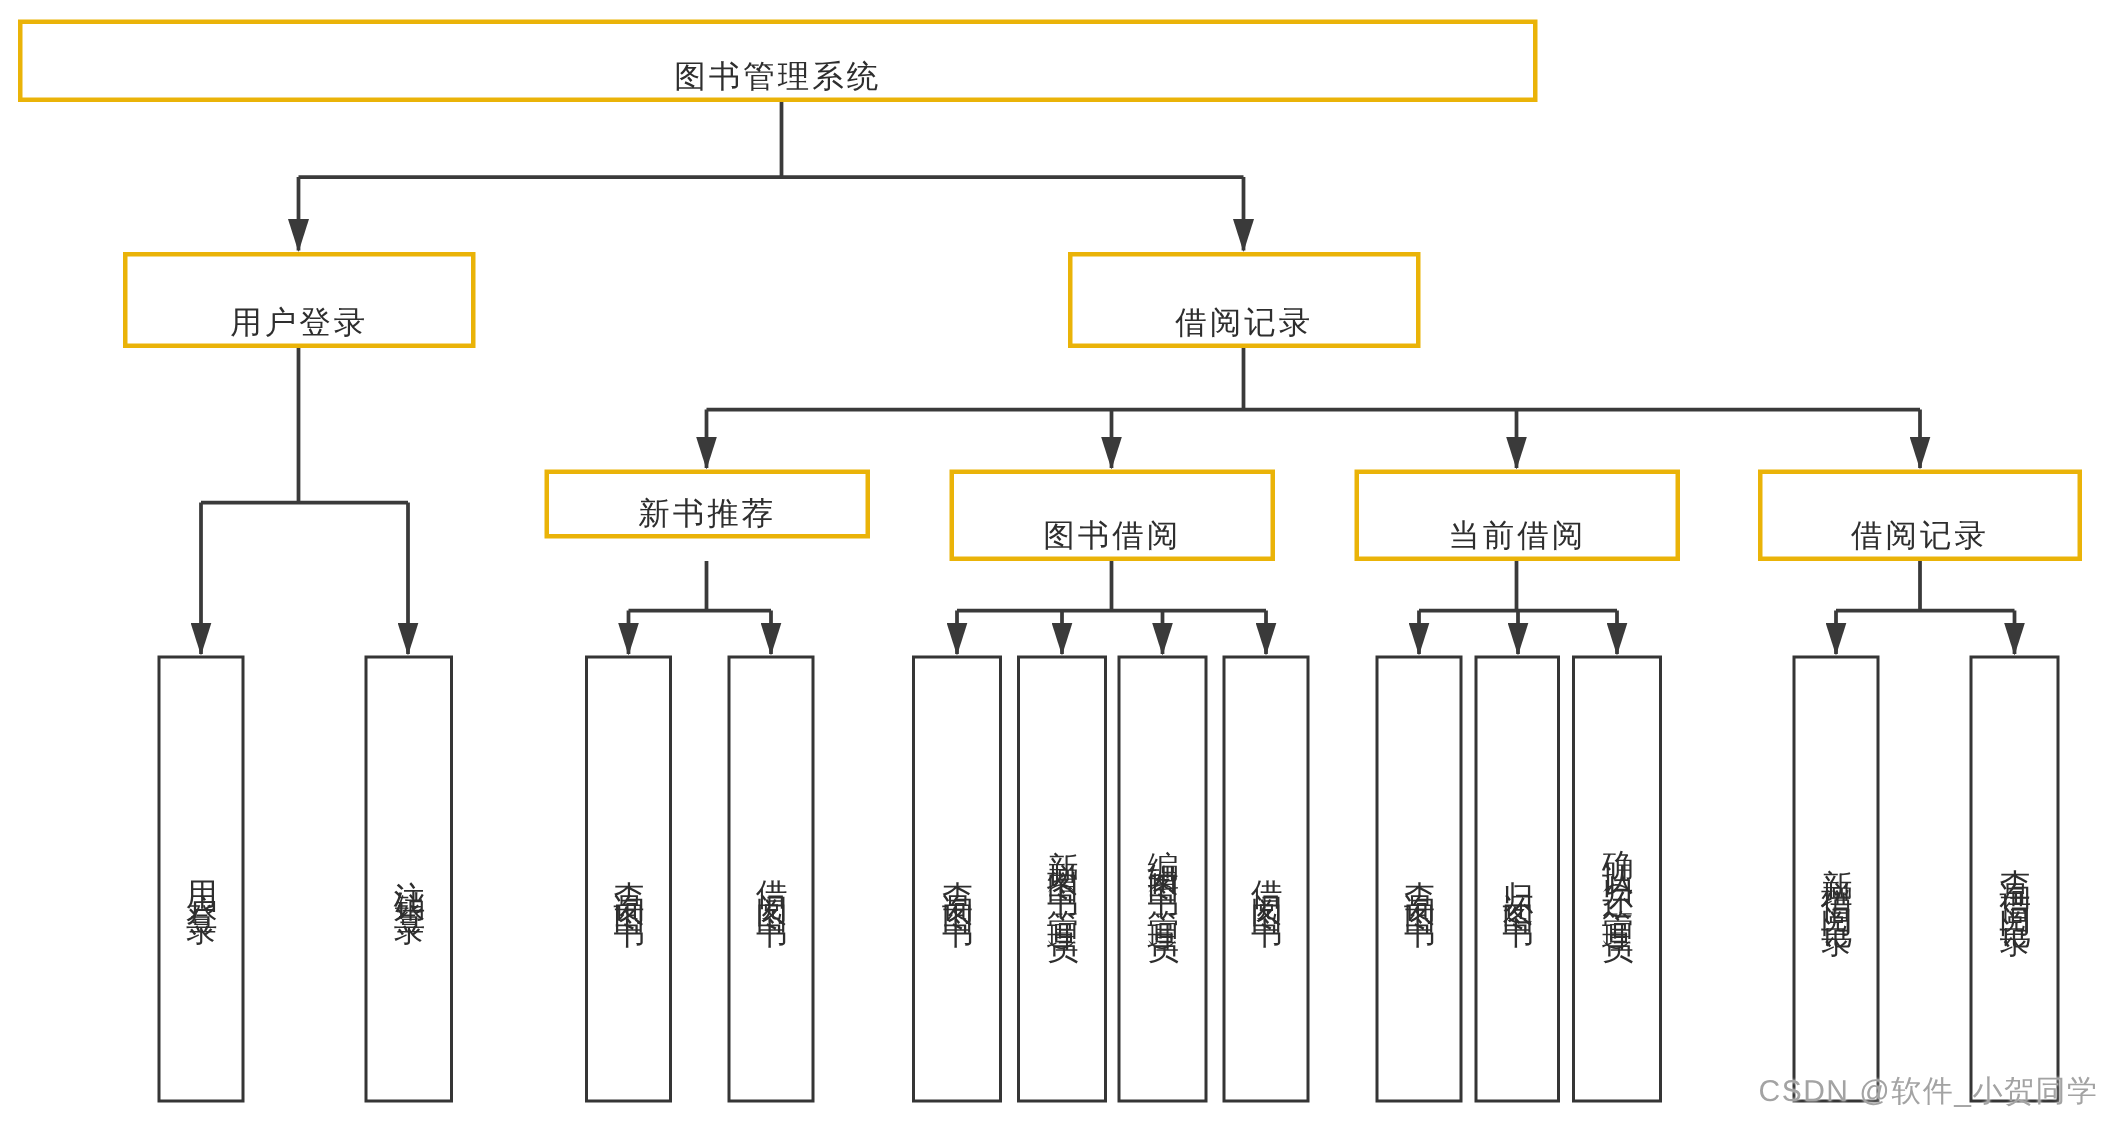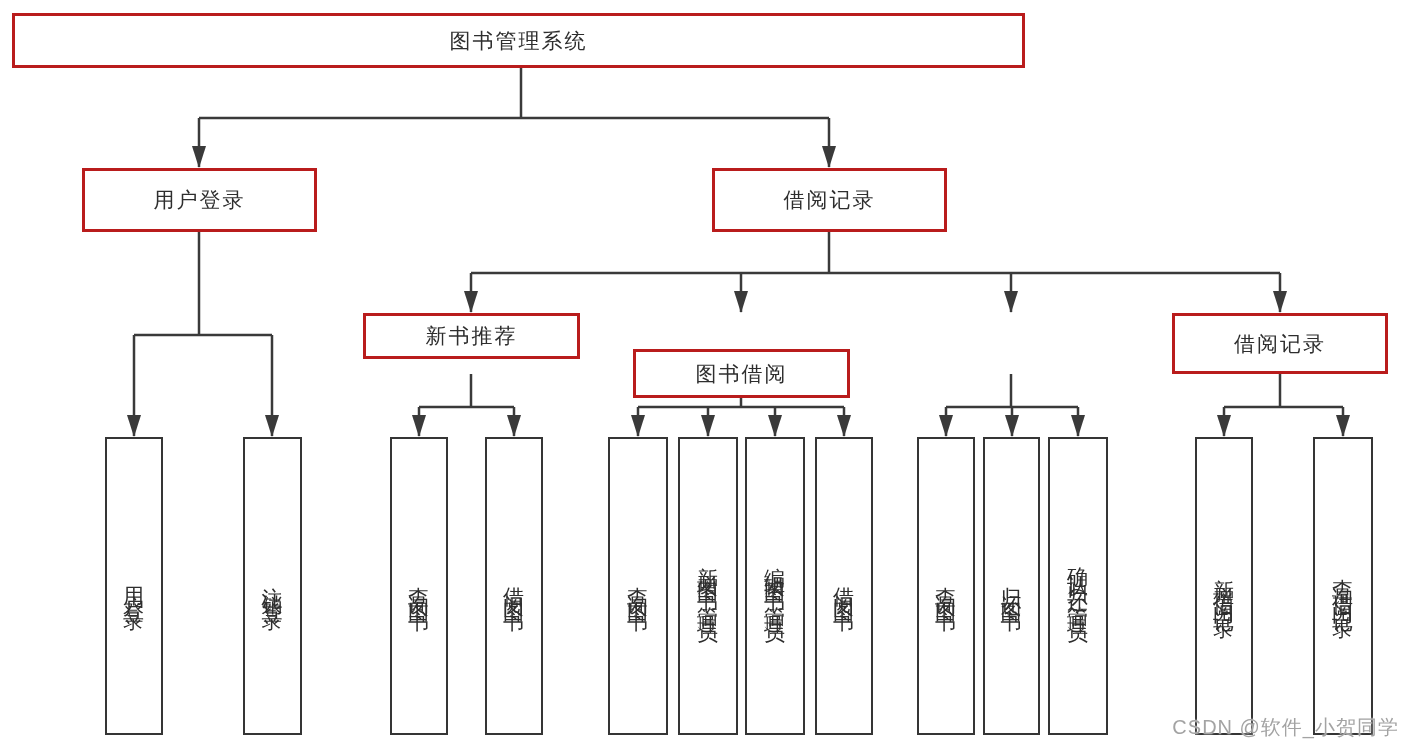--- a/index.html
+++ b/index.html
@@ -3,22 +3,22 @@
 <meta charset="utf-8">
 <style>
   html,body{margin:0;padding:0;background:#ffffff;}
   .canvas{
     position:relative;width:1405px;height:747px;background:#ffffff;overflow:hidden;
     font-family:"Liberation Sans","DejaVu Sans",sans-serif;color:#2e2e2e;
   }
   .connectors{position:absolute;left:0;top:0;width:1405px;height:747px;}
   .node{
     position:absolute;box-sizing:border-box;background:#ffffff;
-    display:flex;align-items:center;justify-content:center;
-    border:3px solid #b91c1c;
+    display:flex;align-items:flex-end;justify-content:center;
+    border:3px solid #eab308;
   }
   .node .lbl{font-size:21px;letter-spacing:2px;white-space:nowrap;}
   .leaf{
     position:absolute;box-sizing:border-box;background:#ffffff;
     display:flex;align-items:center;justify-content:center;
     border:2.5px solid #353535;
   }
   .leaf .vlbl{
     writing-mode:vertical-rl;text-orientation:mixed;
     font-size:21px;letter-spacing:8px;line-height:1;white-space:nowrap;
@@ -92,22 +92,25 @@
   <div class="node" style="left:82px;top:168px;width:235px;height:64px;">
     <span class="lbl">用户登录</span>
   </div>
   <div class="node" style="left:712px;top:168px;width:235px;height:64px;">
     <span class="lbl">借阅记录</span>
   </div>
 
   <div class="node" style="left:363px;top:313px;width:217px;height:46px;">
     <span class="lbl">新书推荐</span>
   </div>
-  <div class="node" style="left:633px;top:313px;width:217px;height:49px;margin-top:36px;">
+  <div class="node" style="left:633px;top:313px;width:217px;height:61px;">
     <span class="lbl">图书借阅</span>
+  </div>
+  <div class="node" style="left:903px;top:313px;width:217px;height:61px;">
+    <span class="lbl">当前借阅</span>
   </div>
   <div class="node" style="left:1172px;top:313px;width:216px;height:61px;">
     <span class="lbl">借阅记录</span>
   </div>
 
   <div class="leaf" style="left:105px;top:437px;width:58px;height:298px;">
     <span class="vlbl">用户登录</span>
   </div>
   <div class="leaf" style="left:243px;top:437px;width:59px;height:298px;">
     <span class="vlbl">注销登录</span>

